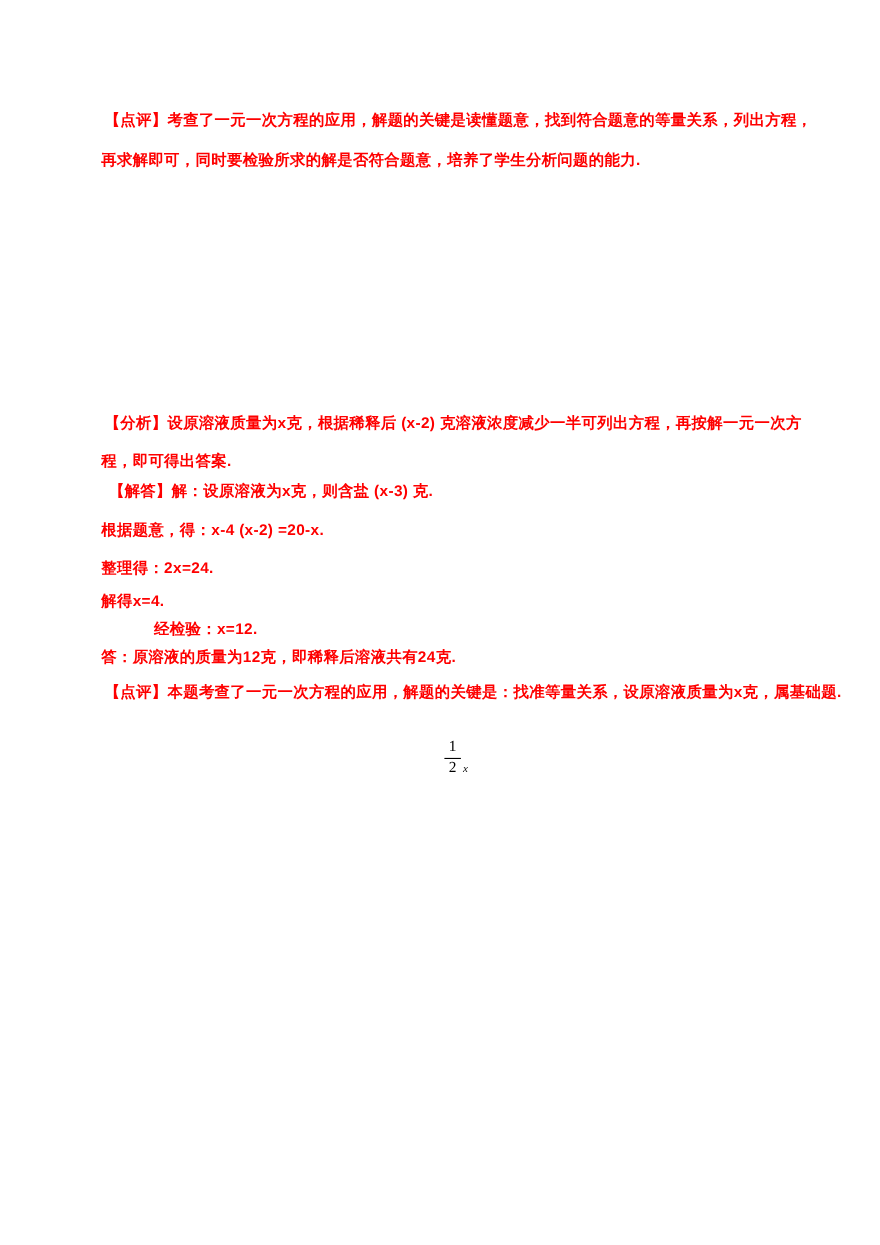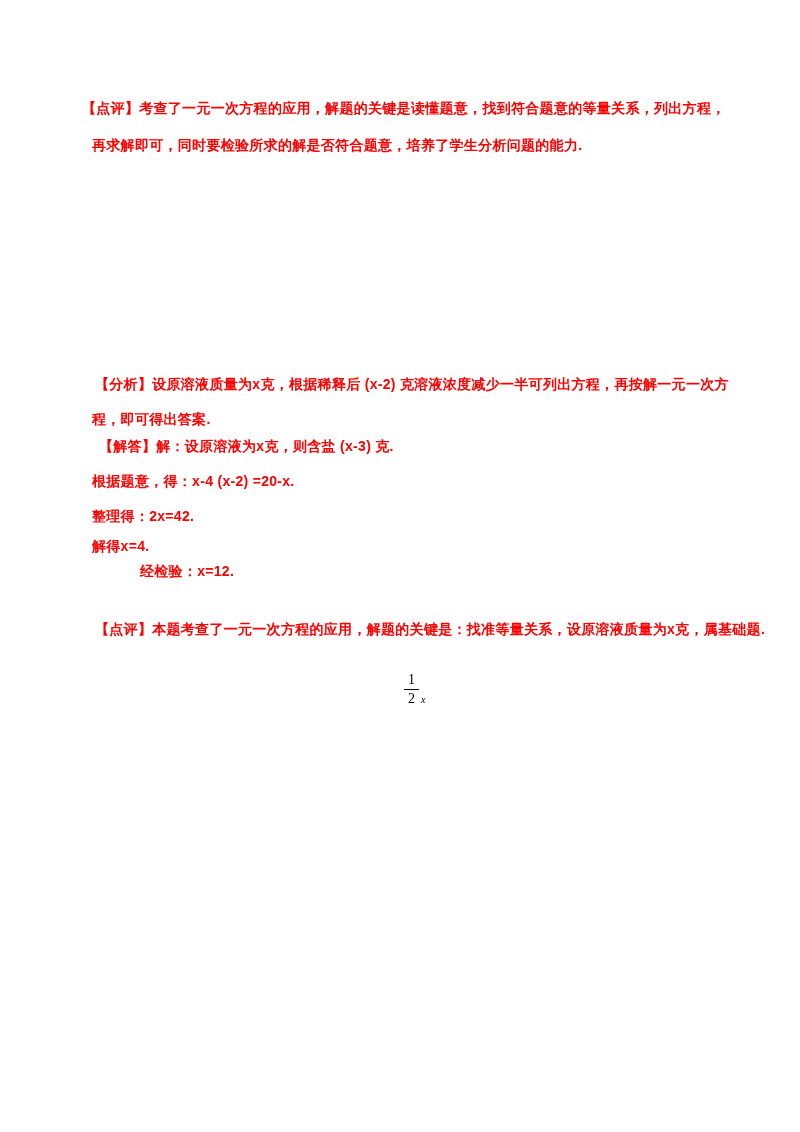--- a/index.html
+++ b/index.html
@@ -54,38 +54,39 @@
     margin-left: 2px;
     padding-bottom: 2px;
     font-style: italic;
   }
 </style>
 </head>
 <body>
 
 <div class="page">
 
-  <div class="red-line" style="top:100px; left:82px;font-family:Liberation Mono, monospace;">【点评】考查了一元一次方程的应用，解题的关键是读懂题意，找到符合题意的等量关系，列出方程，</div>
+  <div class="red-line" style="top:100px; left:95px;">【点评】考查了一元一次方程的应用，解题的关键是读懂题意，找到符合题意的等量关系，列出方程，</div>
 
   <div class="red-line" style="top:136px; left:92px;text-align:center;">再求解即可，同时要检验所求的解是否符合题意，培养了学生分析问题的能力.</div>
 
   <div class="red-line" style="top:375px; left:95px;">【分析】设原溶液质量为x克，根据稀释后 (x-2) 克溶液浓度减少一半可列出方程，再按解一元一次方</div>
 
   <div class="red-line" style="top:410px; left:92px;">程，即可得出答案.</div>
 
   <div class="red-line" style="top:437px; left:99px;">【解答】解：设原溶液为x克，则含盐 (x-3) 克.</div>
 
   <div class="red-line" style="top:472px; left:92px;">根据题意，得：x-4 (x-2) =20-x.</div>
 
-  <div class="red-line" style="top:507px; left:92px;">整理得：2x=42.</div>
+  <div class="red-line" style="top:507px; left:92px;">整理得：2x=24.</div>
 
   <div class="red-line" style="top:537px; left:92px;">解得x=4.</div>
 
   <div class="red-line" style="top:562px; left:92px;margin-left:48px;">经检验：x=12.</div>
 
+  <div class="red-line" style="top:588px; left:92px;">答：原溶液的质量为12克，即稀释后溶液共有24克.</div>
 
   <div class="red-line" style="top:620px; left:95px;">【点评】本题考查了一元一次方程的应用，解题的关键是：找准等量关系，设原溶液质量为x克，属基础题.</div>
 
   <div class="formula-wrap">
     <span class="frac">
       <span class="num">1</span>
       <span class="den">2</span>
     </span>
     <span class="frac-suffix">x</span>
   </div>

